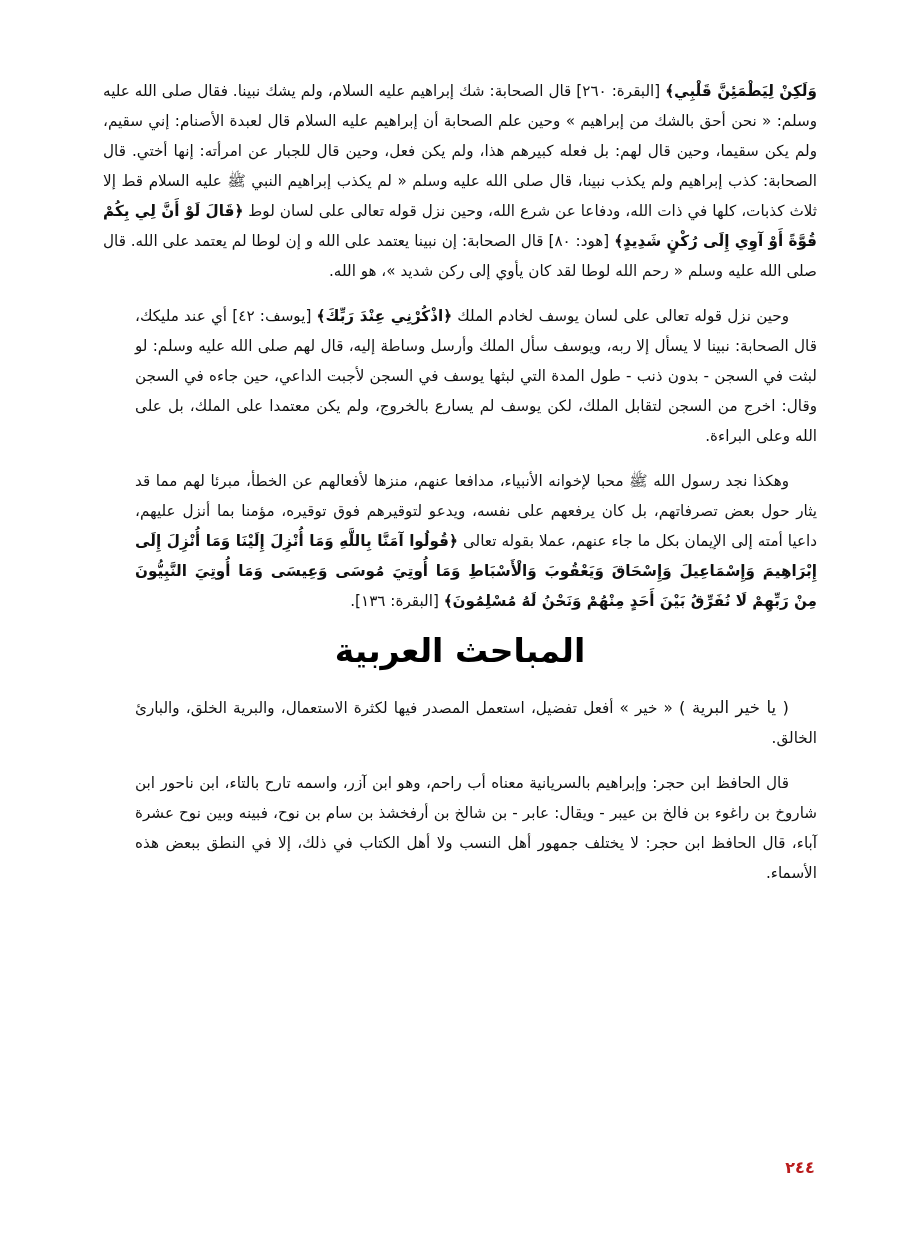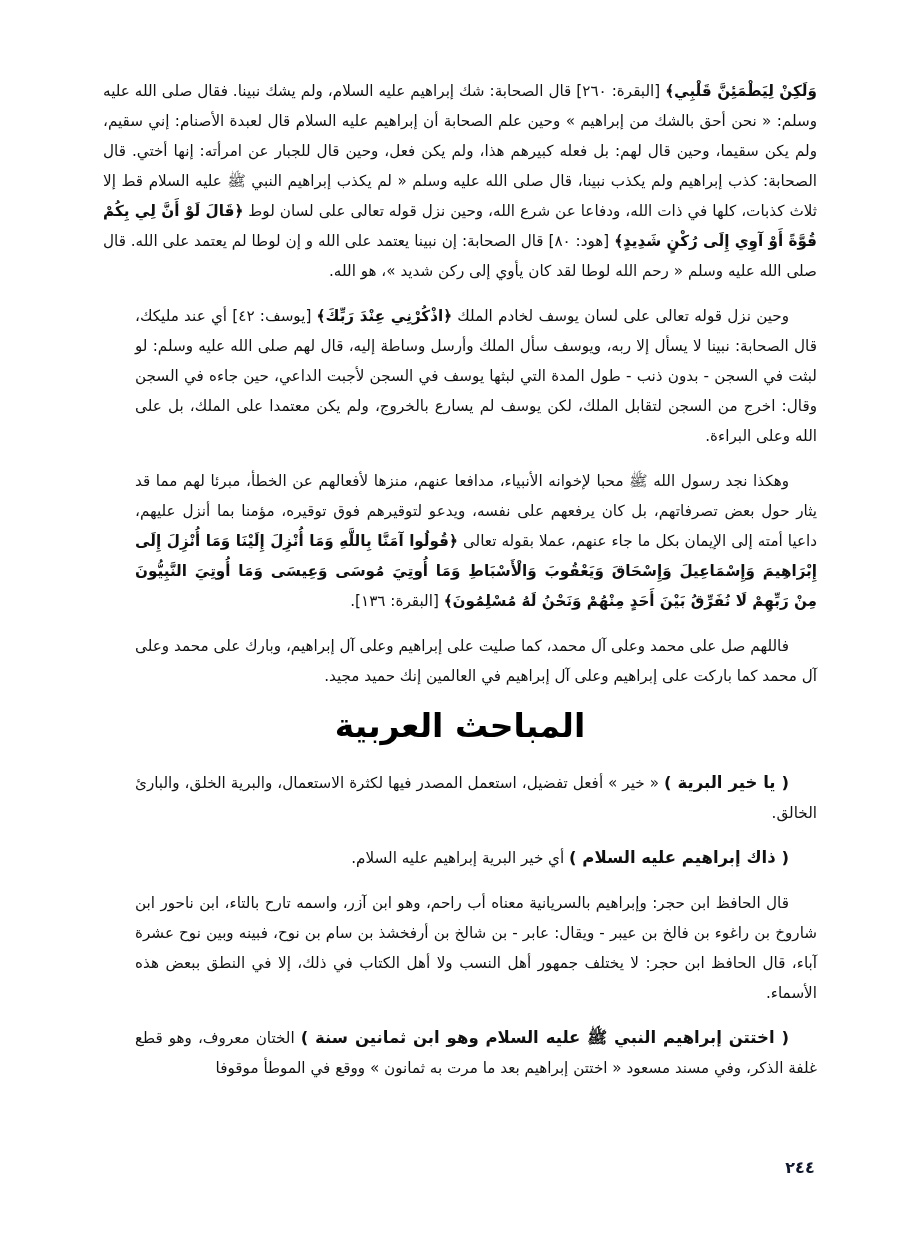--- a/index.html
+++ b/index.html
@@ -10,51 +10,42 @@
       font-family: "DejaVu Sans", sans-serif; font-size: 15.2px; line-height: 30px;
       color: #111111;
     }
     .para { margin: 0 0 15px 0; }
     .para.indent { text-indent: 28px; margin-left: 32px; }
     .q { font-weight: bold; }
     .heading {
       text-align: center; font-weight: bold; font-size: 33px; line-height: 40px;
       margin: 8px 0 22px 0; color: #000000;
     }
-    .term { font-weight: bold; font-size: 16.5px; }
+    .term { font-weight: normal; font-size: 16.5px; }
     .pagenum {
       position: absolute; left: 780px; top: 1158px; width: 40px; text-align: center;
-      font-family: "DejaVu Sans", sans-serif; font-size: 16px; font-weight: bold; color: #0f172a;
+      font-family: "DejaVu Sans", sans-serif; font-size: 16px; font-weight: bold; color: #b91c1c;
       direction: rtl;
     }
   </style>
 </head>
 <body>
 
 <div class="page">
   <p class="para">
     <span class="q">وَلَكِنْ لِيَطْمَئِنَّ قَلْبِي﴾</span><span> [البقرة: ٢٦٠] قال الصحابة: شك إبراهيم عليه السلام، ولم يشك نبينا. فقال صلى الله عليه وسلم: « نحن أحق بالشك من إبراهيم » وحين علم الصحابة أن إبراهيم عليه السلام قال لعبدة الأصنام: إني سقيم، ولم يكن سقيما، وحين قال لهم: بل فعله كبيرهم هذا، ولم يكن فعل، وحين قال للجبار عن امرأته: إنها أختي. قال الصحابة: كذب إبراهيم ولم يكذب نبينا، قال صلى الله عليه وسلم « لم يكذب إبراهيم النبي ﷺ عليه السلام قط إلا ثلاث كذبات، كلها في ذات الله، ودفاعا عن شرع الله، وحين نزل قوله تعالى على لسان لوط </span><span class="q">﴿قَالَ لَوْ أَنَّ لِي بِكُمْ قُوَّةً أَوْ آوِي إِلَى رُكْنٍ شَدِيدٍ﴾</span><span> [هود: ٨٠] قال الصحابة: إن نبينا يعتمد على الله و إن لوطا لم يعتمد على الله. قال صلى الله عليه وسلم « رحم الله لوطا لقد كان يأوي إلى ركن شديد »، هو الله.</span>
   </p>
   <p class="para indent">
     <span>وحين نزل قوله تعالى على لسان يوسف لخادم الملك </span><span class="q">﴿اذْكُرْنِي عِنْدَ رَبِّكَ﴾</span><span> [يوسف: ٤٢] أي عند مليكك، قال الصحابة: نبينا لا يسأل إلا ربه، ويوسف سأل الملك وأرسل وساطة إليه، قال لهم صلى الله عليه وسلم: لو لبثت في السجن - بدون ذنب - طول المدة التي لبثها يوسف في السجن لأجبت الداعي، حين جاءه في السجن وقال: اخرج من السجن لتقابل الملك، لكن يوسف لم يسارع بالخروج، ولم يكن معتمدا على الملك، بل على الله وعلى البراءة.</span>
   </p>
   <p class="para indent">
     <span>وهكذا نجد رسول الله ﷺ محبا لإخوانه الأنبياء، مدافعا عنهم، منزها لأفعالهم عن الخطأ، مبرئا لهم مما قد يثار حول بعض تصرفاتهم، بل كان يرفعهم على نفسه، ويدعو لتوقيرهم فوق توقيره، مؤمنا بما أنزل عليهم، داعيا أمته إلى الإيمان بكل ما جاء عنهم، عملا بقوله تعالى </span><span class="q">﴿قُولُوا آمَنَّا بِاللَّهِ وَمَا أُنْزِلَ إِلَيْنَا وَمَا أُنْزِلَ إِلَى إِبْرَاهِيمَ وَإِسْمَاعِيلَ وَإِسْحَاقَ وَيَعْقُوبَ وَالْأَسْبَاطِ وَمَا أُوتِيَ مُوسَى وَعِيسَى وَمَا أُوتِيَ النَّبِيُّونَ مِنْ رَبِّهِمْ لَا نُفَرِّقُ بَيْنَ أَحَدٍ مِنْهُمْ وَنَحْنُ لَهُ مُسْلِمُونَ﴾</span><span> [البقرة: ١٣٦].</span>
   </p>
-  <p class="para indent">
-    <span>فاللهم صل على محمد وعلى آل محمد، كما صليت على إبراهيم وعلى آل إبراهيم، وبارك على محمد وعلى آل محمد كما باركت على إبراهيم وعلى آل إبراهيم في العالمين إنك حميد مجيد.</span>
-  </p>
   <h2 class="heading">المباحث العربية</h2>
   <p class="para indent">
     <span class="term">( يا خير البرية )</span><span> « خير » أفعل تفضيل، استعمل المصدر فيها لكثرة الاستعمال، والبرية الخلق، والبارئ الخالق.</span>
   </p>
   <p class="para indent">
-    <span class="term">( ذاك إبراهيم عليه السلام )</span><span> أي خير البرية إبراهيم عليه السلام.</span>
-  </p>
-  <p class="para indent">
     <span>قال الحافظ ابن حجر: وإبراهيم بالسريانية معناه أب راحم، وهو ابن آزر، واسمه تارح بالتاء، ابن ناحور ابن شاروخ بن راغوء بن فالخ بن عيبر - ويقال: عابر - بن شالخ بن أرفخشذ بن سام بن نوح، فبينه وبين نوح عشرة آباء، قال الحافظ ابن حجر: لا يختلف جمهور أهل النسب ولا أهل الكتاب في ذلك، إلا في النطق ببعض هذه الأسماء.</span>
-  </p>
-  <p class="para indent">
-    <span class="term">( اختتن إبراهيم النبي ﷺ عليه السلام وهو ابن ثمانين سنة )</span><span> الختان معروف، وهو قطع غلفة الذكر، وفي مسند مسعود « اختتن إبراهيم بعد ما مرت به ثمانون » ووقع في الموطأ موقوفا</span>
   </p>
 </div>
 
 <div class="pagenum">٢٤٤</div>
 
 </body></html>

